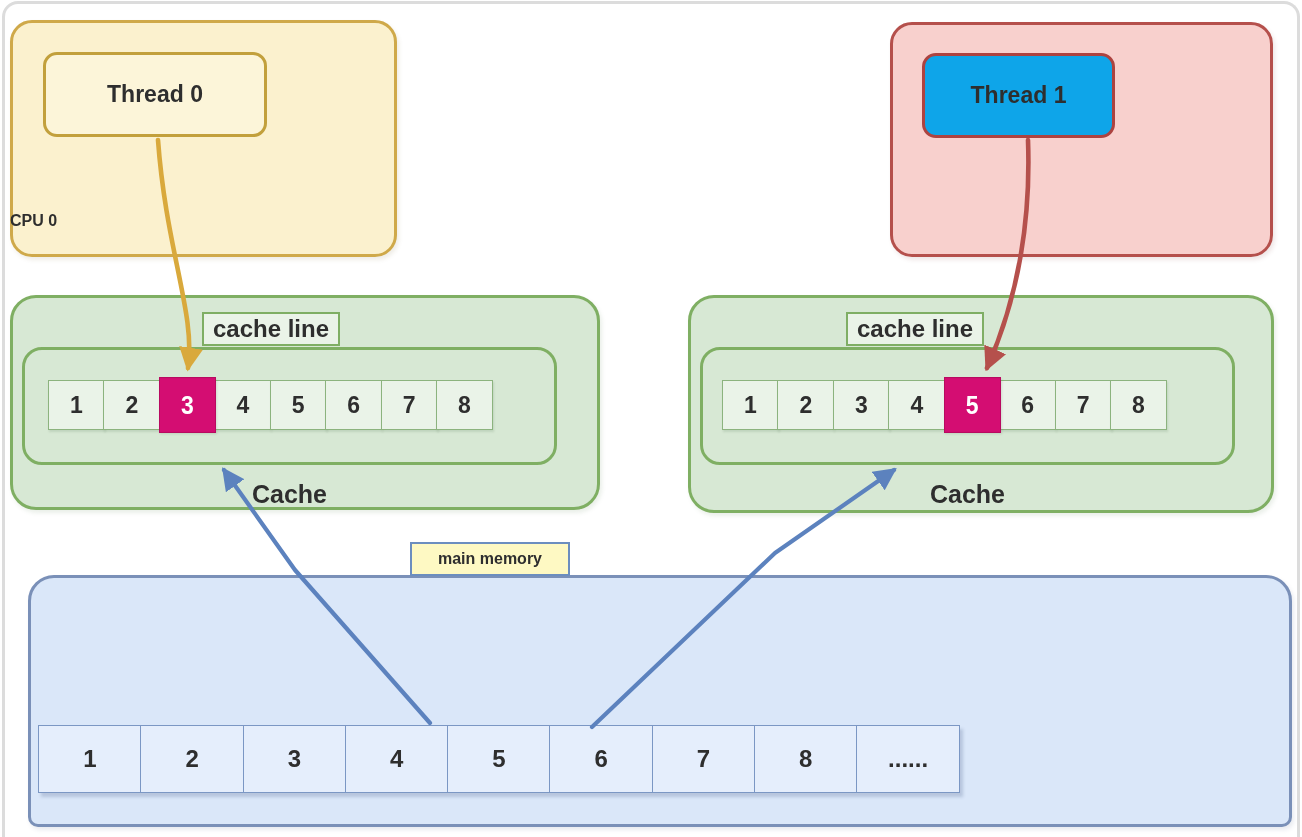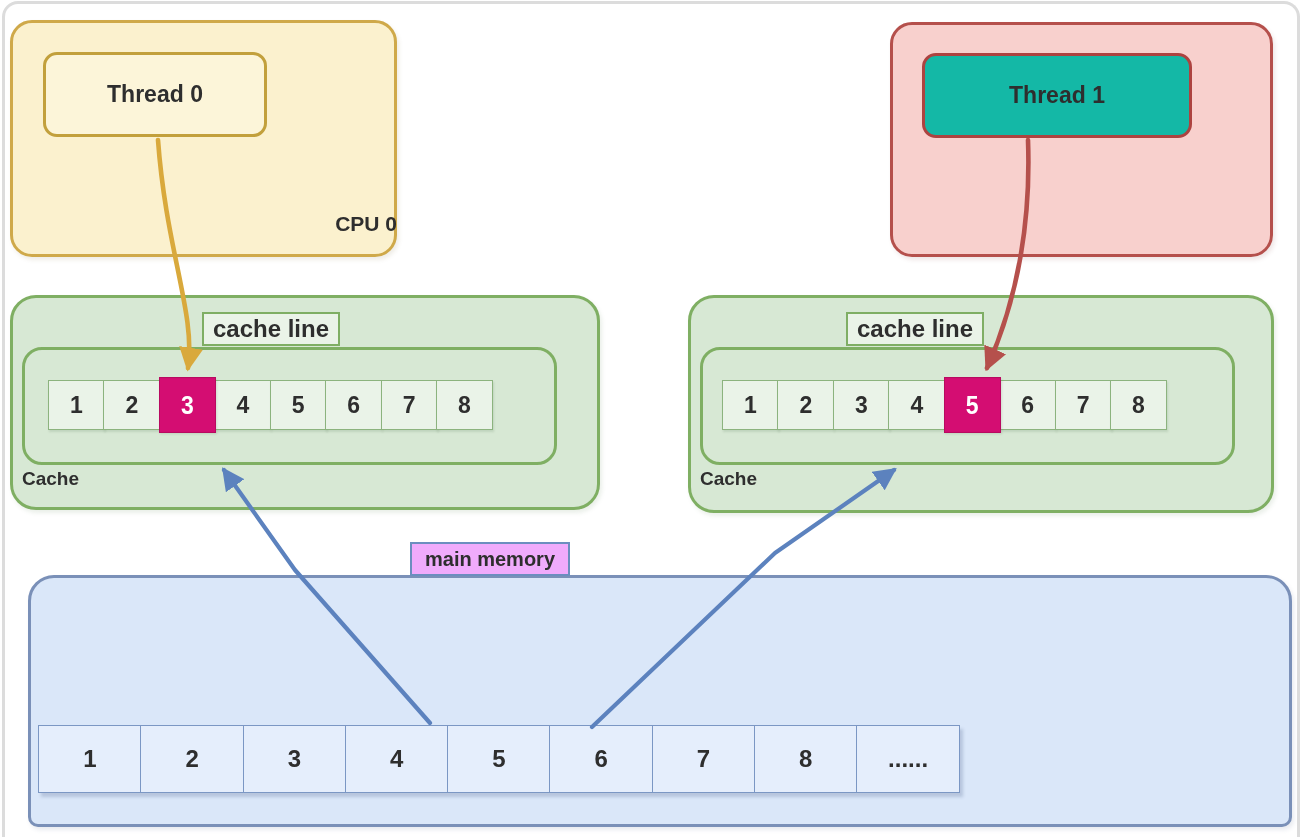--- a/index.html
+++ b/index.html
@@ -20,42 +20,42 @@
   .cpu0 { left:10px; top:20px; width:387px; height:237px;
     background:#fbf1ce; border:3px solid #cfa94a; border-radius:22px;
     box-shadow:2px 3px 4px rgba(120,110,60,.12); }
   .cpu1 { left:890px; top:22px; width:383px; height:235px;
     background:#f8d0cd; border:3px solid #b5504c; border-radius:22px;
     box-shadow:2px 3px 4px rgba(120,60,60,.12); }
   .thread { display:flex; align-items:center; justify-content:center;
     font-size:23px; font-weight:600; border-radius:14px; }
   .thread0 { left:43px; top:52px; width:224px; height:85px;
     background:#fcf5d9; border:3px solid #c2a03c; }
-  .thread1 { left:922px; top:53px; width:270px; height:85px;
-    background:#14b8a6; border:3px solid #ad4340; }
-  .cpu-label { position:absolute; top:212px; text-align:right;
-    font-size:21px; font-weight:600; }
+  .thread1 { left:922px; top:53px; width:193px; height:85px;
+    background:#0ea5e9; border:3px solid #ad4340; }
+  .cpu-label { position:absolute; top:212px; text-align:left;
+    font-size:16px; font-weight:600; }
   .cpu-label.l0 { left:10px; width:387px; }
   .cpu-label.l1 { left:890px; width:383px; }
 
   
   .cache-outer { background:#d7e8d4; border:3px solid #7faf63; border-radius:26px;
     box-shadow:2px 3px 4px rgba(80,120,70,.12); }
   .cache-outer.left  { left:10px;  top:295px; width:590px; height:215px; }
   .cache-outer.right { left:688px; top:295px; width:586px; height:218px; }
   .cache-inner { background:#d7e8d4; border:3px solid #7faf63; border-radius:20px; }
   .cache-inner.left  { left:22px;  top:347px; width:535px; height:118px; }
   .cache-inner.right { left:700px; top:347px; width:535px; height:118px; }
   .cacheline-label { display:flex; align-items:center; justify-content:center;
     background:#eaf3e8; border:2px solid #7fae64; z-index:3;
     font-size:24px; font-weight:600; }
   .cacheline-label.left  { left:202px; top:312px; width:138px; height:34px; }
   .cacheline-label.right { left:846px; top:312px; width:138px; height:34px; }
-  .cache-label { position:absolute; top:468px; 
-    font-size:19px; font-weight:600; }
+  .cache-label { position:absolute; top:480px; text-align:center;
+    font-size:25px; font-weight:600; }
   .cache-label.left  { left:22px;  width:535px; }
   .cache-label.right { left:700px; width:535px; }
 
   
   .cells { position:absolute; display:flex; z-index:2; }
   .cells.cacheL { left:48px;  top:380px; width:445px; height:50px; }
   .cells.cacheR { left:722px; top:380px; width:445px; height:50px; }
   .cells.mem    { left:38px;  top:725px; width:922px; height:68px;
     box-shadow:3px 4px 3px rgba(80,100,140,.25); }
   .cell { flex:1; display:flex; align-items:center; justify-content:center;
@@ -67,22 +67,22 @@
   .cells.mem .cell { border-color:#7b97c4; background:#e5eefc; font-size:24px; }
   .cell.hl { background:#d40d72; color:#ffffff; border-color:#b80a60;
     transform:scaleY(1.12); z-index:2; }
 
   
   .memory { left:28px; top:575px; width:1264px; height:252px;
     background:#dae7f9; border:3px solid #7a90b8; border-radius:26px 26px 10px 10px;
     box-shadow:2px 3px 4px rgba(70,90,130,.12); }
   .memory-label { display:flex; align-items:center; justify-content:center;
     left:410px; top:542px; width:160px; height:34px;
-    background:#f0abfc; border:2px solid #6c8ebf; z-index:3;
-    font-size:20px; font-weight:600; }
+    background:#fef9c3; border:2px solid #6c8ebf; z-index:3;
+    font-size:16px; font-weight:600; }
 
   .arrows { position:absolute; left:0; top:0; width:1302px; height:837px;
     z-index:5; pointer-events:none; }
 </style>
 </head>
 <body>
 
 <div class="canvas">
 
   <div class="box cpu0"></div>

